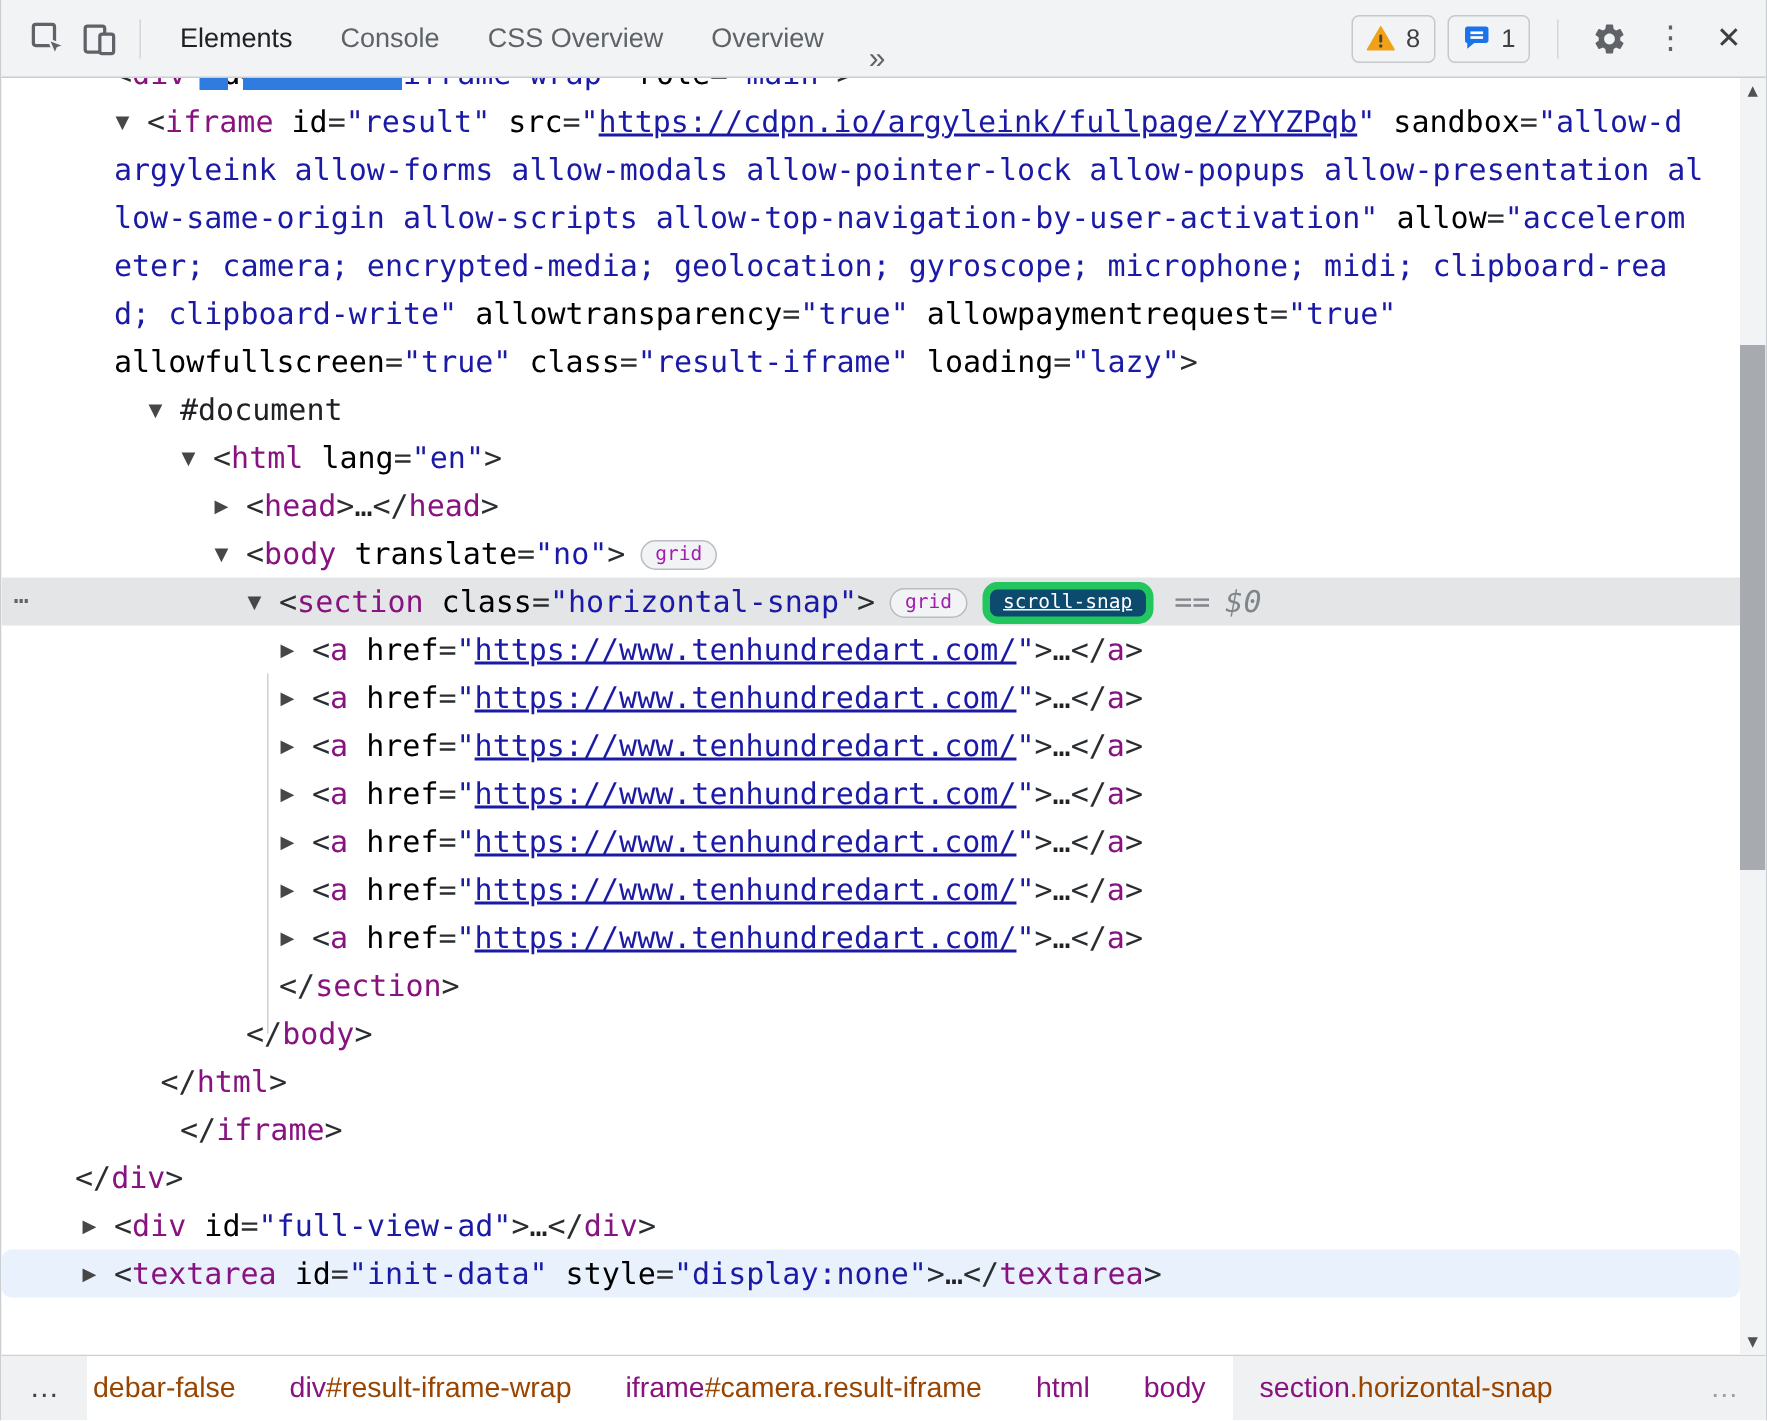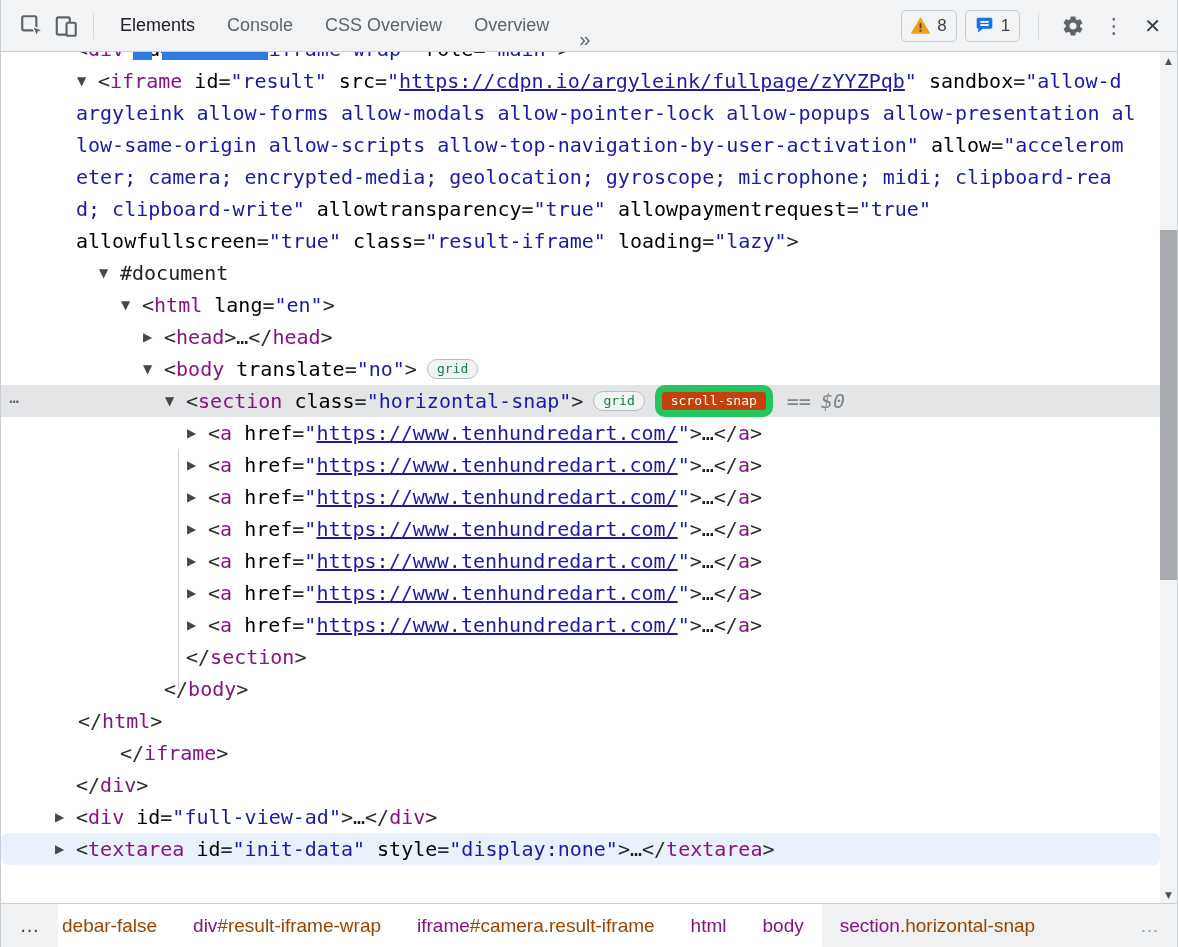--- a/index.html
+++ b/index.html
@@ -44,22 +44,22 @@
   .sg-a  { color:#000000; }
   .sg-v  { color:#1a1aa6; }
   .sg-l  { color:#1a1aa6; text-decoration:underline; cursor:pointer; }
   .sg-g  { color:#a8a8a8; }
   .sg-e  { color:#202124; }
   .sg-d  { color:#202124; }
   .sg-eq { color:#80868b; margin-left:14px; }
   .sg-dz { color:#80868b; font-style:italic; margin-left:10px; }
   .badge { display:inline-block; font-size:13px; line-height:18px; border-radius:10px; padding:0 9px;
            margin-left:10px; vertical-align:3px; font-family:"DejaVu Sans Mono", monospace; cursor:pointer; }
-  .badge-gray { background:#f1f3f4; border:1px solid #b9bdc1; color:#15803d; }
-  .badge-blue { background:#c2410c; border:7px solid #22c55e; color:#fff; }
+  .badge-gray { background:#f1f3f4; border:1px solid #b9bdc1; color:#a21caf; }
+  .badge-blue { background:#0c4a6e; border:5px solid #22c55e; color:#fff;text-decoration:underline; }
 
   .sel-strip { position:absolute; top:0; height:8px; background:#2f7ce0; z-index:3; }
   .indent-guide { position:absolute; left:177px; top:397px; height:240px; width:1px; background:#cfcfcf; }
 
   
   .scrollbar { position:absolute; right:0; top:0; bottom:0; width:17px; background:#f2f3f4; }
   .sb-btn { height:17px; display:flex; align-items:center; justify-content:center;
             font-size:9px; color:#4e5256; cursor:pointer; font-family:"DejaVu Sans",sans-serif; }
   .sb-btn.bottom { position:absolute; bottom:0; left:0; right:0; }
   .sb-thumb { position:absolute; left:0; width:17px; top:178px; height:350px; background:#a7abaf; cursor:pointer; }
@@ -147,23 +147,23 @@
         <div class="row sel" style="padding-left: 185px;"><span class="gutter">⋯</span><span class="arrow" style="left: 164px;">▼</span><span class="sg-p">&lt;</span><span class="sg-t">section</span><span class="sg-p"> </span><span class="sg-a">class</span><span class="sg-p">=</span><span class="sg-v">"horizontal-snap"</span><span class="sg-p">&gt;</span><span class="badge badge-gray">grid</span><span class="badge badge-blue">scroll-snap</span><span class="sg-eq">==</span><span class="sg-dz">$0</span></div>
         <div class="row" style="padding-left: 207px;"><span class="arrow" style="left: 186px;">▶</span><span class="sg-p">&lt;</span><span class="sg-t">a</span><span class="sg-p"> </span><span class="sg-a">href</span><span class="sg-p">=</span><span class="sg-v">"</span><span class="sg-l">https://www.tenhundredart.com/</span><span class="sg-v">"</span><span class="sg-p">&gt;</span><span class="sg-e">…</span><span class="sg-p">&lt;/</span><span class="sg-t">a</span><span class="sg-p">&gt;</span></div>
         <div class="row" style="padding-left: 207px;"><span class="arrow" style="left: 186px;">▶</span><span class="sg-p">&lt;</span><span class="sg-t">a</span><span class="sg-p"> </span><span class="sg-a">href</span><span class="sg-p">=</span><span class="sg-v">"</span><span class="sg-l">https://www.tenhundredart.com/</span><span class="sg-v">"</span><span class="sg-p">&gt;</span><span class="sg-e">…</span><span class="sg-p">&lt;/</span><span class="sg-t">a</span><span class="sg-p">&gt;</span></div>
         <div class="row" style="padding-left: 207px;"><span class="arrow" style="left: 186px;">▶</span><span class="sg-p">&lt;</span><span class="sg-t">a</span><span class="sg-p"> </span><span class="sg-a">href</span><span class="sg-p">=</span><span class="sg-v">"</span><span class="sg-l">https://www.tenhundredart.com/</span><span class="sg-v">"</span><span class="sg-p">&gt;</span><span class="sg-e">…</span><span class="sg-p">&lt;/</span><span class="sg-t">a</span><span class="sg-p">&gt;</span></div>
         <div class="row" style="padding-left: 207px;"><span class="arrow" style="left: 186px;">▶</span><span class="sg-p">&lt;</span><span class="sg-t">a</span><span class="sg-p"> </span><span class="sg-a">href</span><span class="sg-p">=</span><span class="sg-v">"</span><span class="sg-l">https://www.tenhundredart.com/</span><span class="sg-v">"</span><span class="sg-p">&gt;</span><span class="sg-e">…</span><span class="sg-p">&lt;/</span><span class="sg-t">a</span><span class="sg-p">&gt;</span></div>
         <div class="row" style="padding-left: 207px;"><span class="arrow" style="left: 186px;">▶</span><span class="sg-p">&lt;</span><span class="sg-t">a</span><span class="sg-p"> </span><span class="sg-a">href</span><span class="sg-p">=</span><span class="sg-v">"</span><span class="sg-l">https://www.tenhundredart.com/</span><span class="sg-v">"</span><span class="sg-p">&gt;</span><span class="sg-e">…</span><span class="sg-p">&lt;/</span><span class="sg-t">a</span><span class="sg-p">&gt;</span></div>
         <div class="row" style="padding-left: 207px;"><span class="arrow" style="left: 186px;">▶</span><span class="sg-p">&lt;</span><span class="sg-t">a</span><span class="sg-p"> </span><span class="sg-a">href</span><span class="sg-p">=</span><span class="sg-v">"</span><span class="sg-l">https://www.tenhundredart.com/</span><span class="sg-v">"</span><span class="sg-p">&gt;</span><span class="sg-e">…</span><span class="sg-p">&lt;/</span><span class="sg-t">a</span><span class="sg-p">&gt;</span></div>
         <div class="row" style="padding-left: 207px;"><span class="arrow" style="left: 186px;">▶</span><span class="sg-p">&lt;</span><span class="sg-t">a</span><span class="sg-p"> </span><span class="sg-a">href</span><span class="sg-p">=</span><span class="sg-v">"</span><span class="sg-l">https://www.tenhundredart.com/</span><span class="sg-v">"</span><span class="sg-p">&gt;</span><span class="sg-e">…</span><span class="sg-p">&lt;/</span><span class="sg-t">a</span><span class="sg-p">&gt;</span></div>
         <div class="row" style="padding-left: 185px;"><span class="sg-p">&lt;/</span><span class="sg-t">section</span><span class="sg-p">&gt;</span></div>
         <div class="row" style="padding-left: 163px;"><span class="sg-p">&lt;/</span><span class="sg-t">body</span><span class="sg-p">&gt;</span></div>
-        <div class="row" style="padding-left: 77px;"><span class="sg-p">&lt;/</span><span class="sg-t">html</span><span class="sg-p">&gt;</span></div>
+        <div class="row" style="padding-left: 106px;"><span class="sg-p">&lt;/</span><span class="sg-t">html</span><span class="sg-p">&gt;</span></div>
         <div class="row" style="padding-left: 119px;"><span class="sg-p">&lt;/</span><span class="sg-t">iframe</span><span class="sg-p">&gt;</span></div>
-        <div class="row" style="padding-left: 75px;"><span class="sg-p">&lt;/</span><span class="sg-t">div</span><span class="sg-p">&gt;</span></div>
+        <div class="row" style="padding-left: 49px;"><span class="sg-p">&lt;/</span><span class="sg-t">div</span><span class="sg-p">&gt;</span></div>
         <div class="row" style="padding-left: 75px;"><span class="arrow" style="left: 54px;">▶</span><span class="sg-p">&lt;</span><span class="sg-t">div</span><span class="sg-p"> </span><span class="sg-a">id</span><span class="sg-p">=</span><span class="sg-v">"full-view-ad"</span><span class="sg-p">&gt;</span><span class="sg-e">…</span><span class="sg-p">&lt;/</span><span class="sg-t">div</span><span class="sg-p">&gt;</span></div>
         <div class="row hover" style="padding-left: 75px;"><span class="arrow" style="left: 54px;">▶</span><span class="sg-p">&lt;</span><span class="sg-t">textarea</span><span class="sg-p"> </span><span class="sg-a">id</span><span class="sg-p">=</span><span class="sg-v">"init-data"</span><span class="sg-p"> </span><span class="sg-a">style</span><span class="sg-p">=</span><span class="sg-v">"display:none"</span><span class="sg-p">&gt;</span><span class="sg-e">…</span><span class="sg-p">&lt;/</span><span class="sg-t">textarea</span><span class="sg-p">&gt;</span></div>
       </div>
     <div class="sel-strip" style="left:132px;width:19px;"></div>
     <div class="sel-strip" style="left:161px;width:106px;"></div>
     <div class="indent-guide"></div>
     <div class="scrollbar">
       <div class="sb-btn">▲</div>
       <div class="sb-thumb"></div>
       <div class="sb-btn bottom">▼</div>

